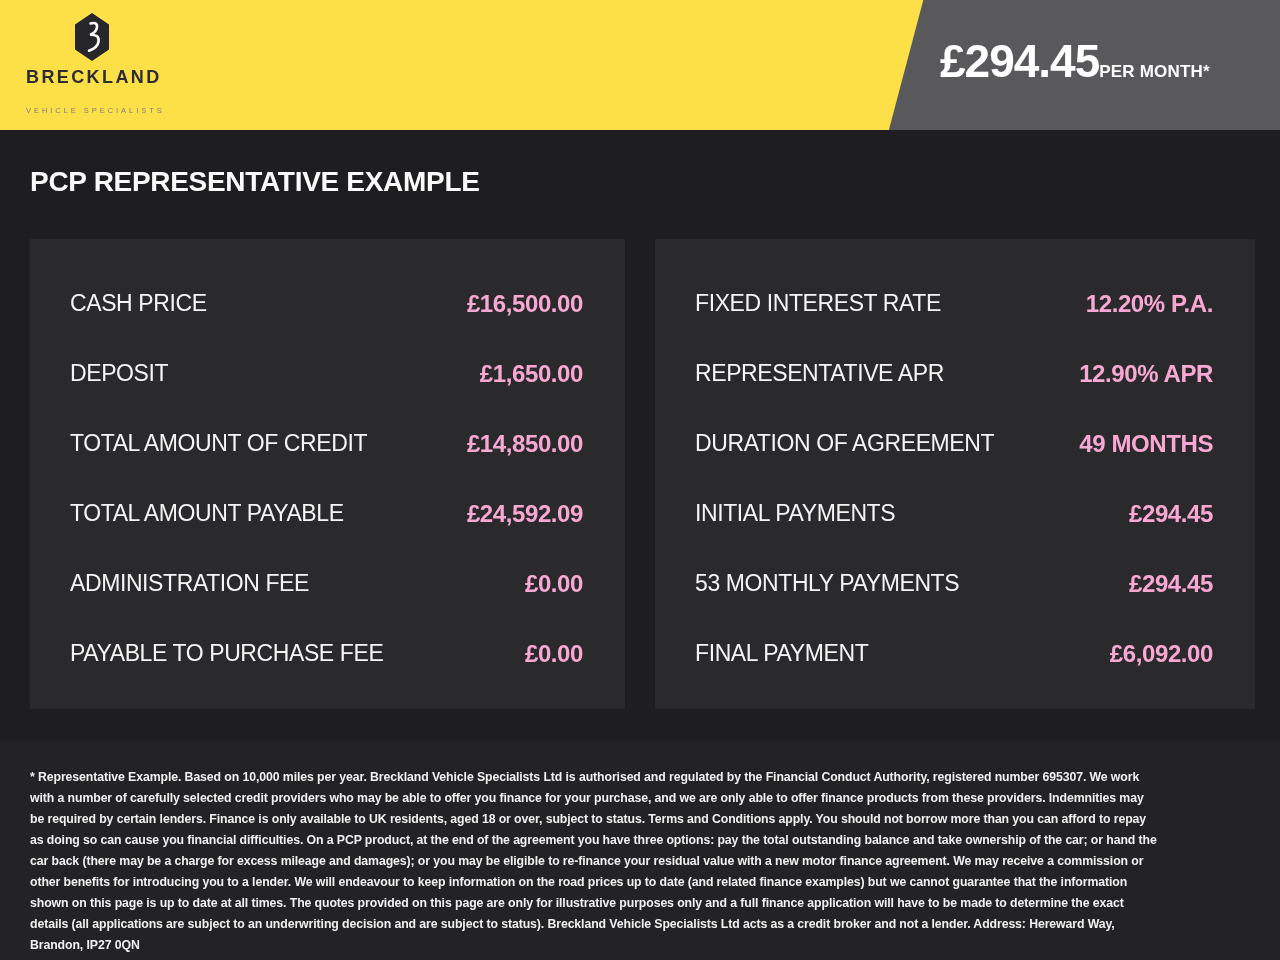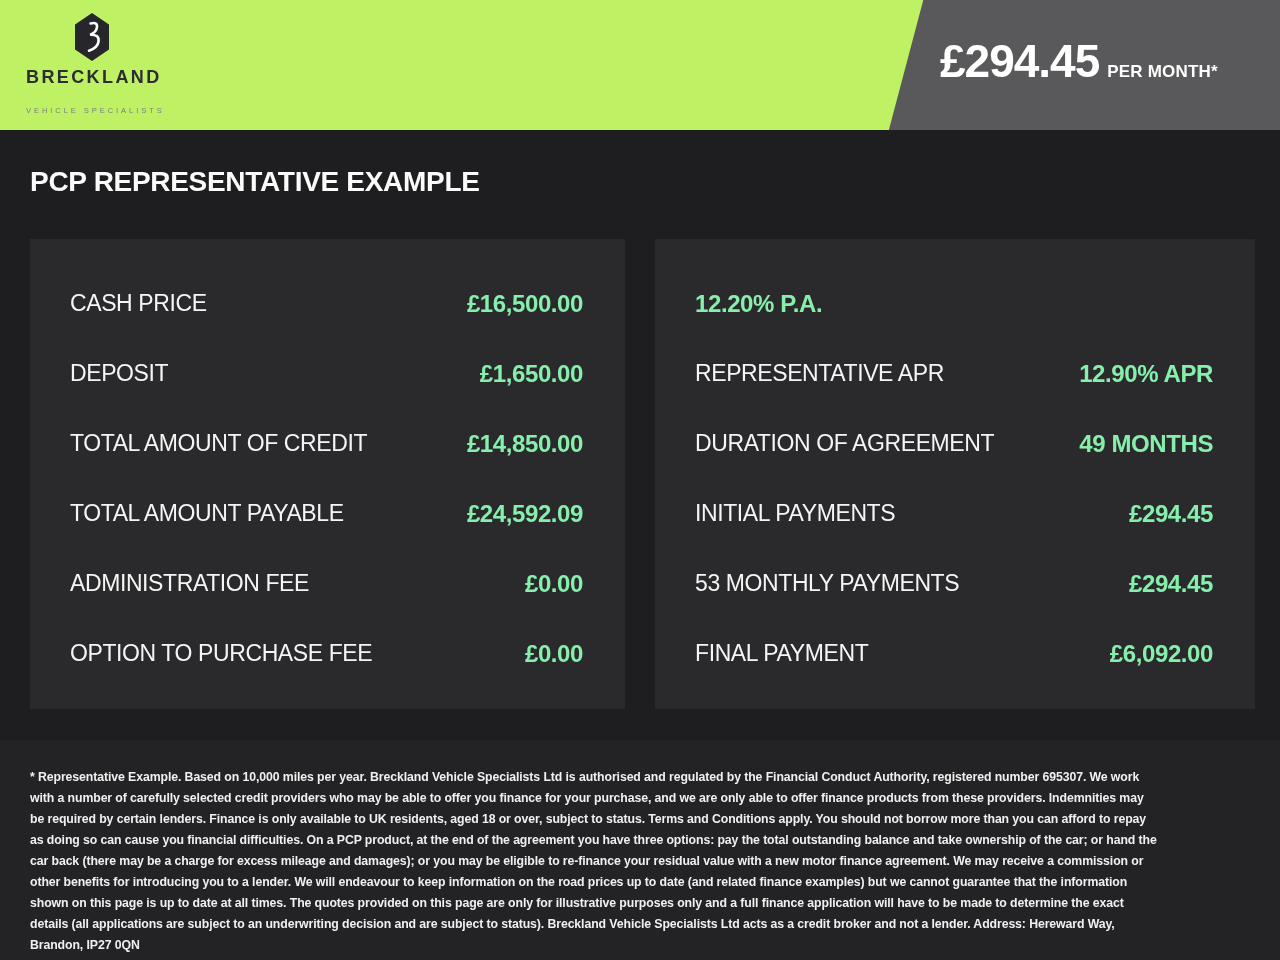--- a/index.html
+++ b/index.html
@@ -13,21 +13,21 @@
     position: relative;
     width: 1280px;
     height: 960px;
   }
 
   
   .header {
     position: absolute;
     top: 0; left: 0;
     width: 1280px; height: 130px;
-    background: #bef264;
+    background: #fde047;
   }
   .brand {
     position: absolute;
     left: 26px; top: 12px;
     width: 132px;
     text-align: center;
     cursor: pointer;
   }
   .brand svg { display: block; margin: 0 auto 5px auto; }
   .brand-name {
@@ -60,21 +60,21 @@
     font-size: 46px;
     font-weight: 700;
     letter-spacing: -1px;
     color: #ffffff;
     line-height: 1;
   }
   .price-period {
     font-size: 17px;
     font-weight: 700;
     color: #ffffff;
-    margin-left: 8px;
+    margin-left: 0;
     letter-spacing: 0.2px;
   }
 
   
   .main {
     position: absolute;
     top: 130px; left: 0;
     width: 1280px; height: 610px;
     background: #1e1e20;
     padding: 37px 0 0 0;
@@ -109,21 +109,21 @@
     font-size: 23px;
     font-weight: 400;
     letter-spacing: -0.4px;
     color: #f5f5f5;
     white-space: nowrap;
   }
   .finance-value {
     font-size: 24px;
     font-weight: 700;
     letter-spacing: -0.4px;
-    color: #86efac;
+    color: #f9a8d4;
     white-space: nowrap;
     text-align: right;
   }
 
   
   .footer {
     position: absolute;
     top: 740px; left: 0;
     width: 1280px; height: 220px;
     background: #232325;
@@ -179,27 +179,28 @@
         </div>
         <div class="finance-row">
           <span class="finance-label">TOTAL AMOUNT PAYABLE</span>
           <span class="finance-value">£24,592.09</span>
         </div>
         <div class="finance-row">
           <span class="finance-label">ADMINISTRATION FEE</span>
           <span class="finance-value">£0.00</span>
         </div>
         <div class="finance-row">
-          <span class="finance-label">OPTION TO PURCHASE FEE</span>
+          <span class="finance-label">PAYABLE TO PURCHASE FEE</span>
           <span class="finance-value">£0.00</span>
         </div>
       </section>
 
       <section class="panel panel-right">
         <div class="finance-row">
+          <span class="finance-label">FIXED INTEREST RATE</span>
           <span class="finance-value">12.20% P.A.</span>
         </div>
         <div class="finance-row">
           <span class="finance-label">REPRESENTATIVE APR</span>
           <span class="finance-value">12.90% APR</span>
         </div>
         <div class="finance-row">
           <span class="finance-label">DURATION OF AGREEMENT</span>
           <span class="finance-value">49 MONTHS</span>
         </div>

